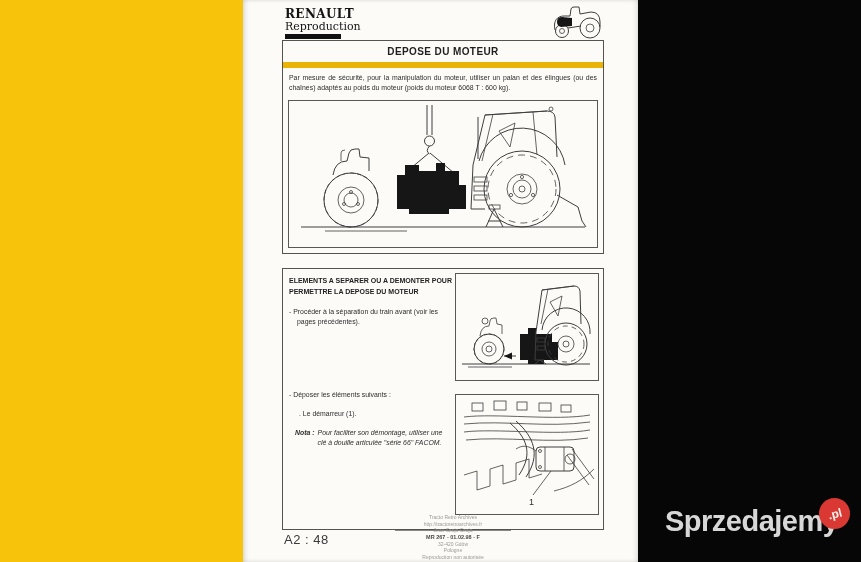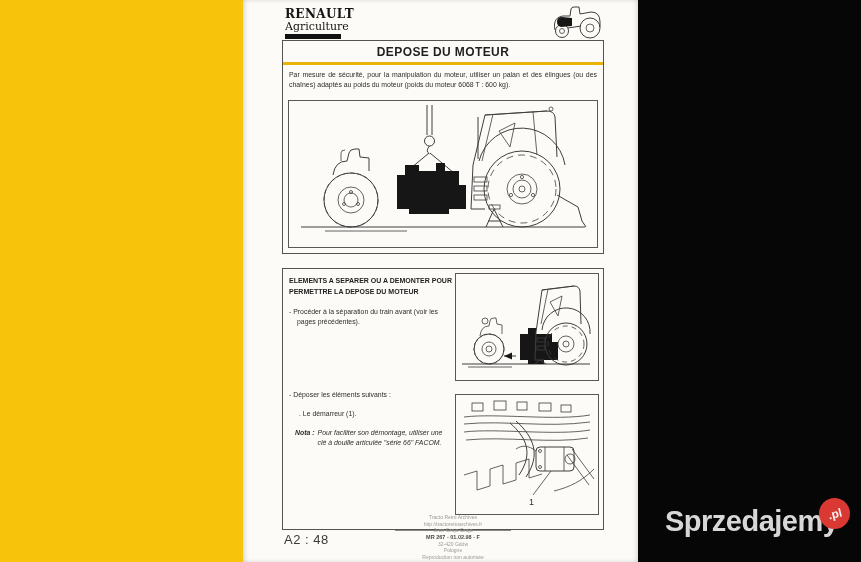--- a/index.html
+++ b/index.html
@@ -14,22 +14,22 @@
     box-shadow:inset 3px 0 6px -3px rgba(0,0,0,.25), inset -3px 0 6px -3px rgba(0,0,0,.2);}
   
   .brand{position:absolute;left:42px;top:8px;color:#141414;line-height:1;}
   .brand .b1{font-family:"DejaVu Serif","Liberation Serif",serif;font-weight:bold;font-size:12px;letter-spacing:.4px;}
   .brand .b2{font-family:"DejaVu Serif","Liberation Serif",serif;font-size:11px;margin-top:1px;}
   .brand .bar{width:56px;height:5px;background:#111;margin-top:2px;}
   .tractor-ico{position:absolute;left:308px;top:3px;width:54px;height:38px;}
   
   .docbox{position:absolute;border:1px solid #55534f;background:#fcfbf7;}
   .box1{left:39px;top:40px;width:320px;height:212px;}
-  .box1 .hdr{height:21px;border-bottom:3px solid #eab308;display:flex;align-items:center;justify-content:center;
-    font-weight:bold;font-size:12px;letter-spacing:.4px;color:#1f1f1f;}
+  .box1 .hdr{height:21px;border-bottom:6px solid #eab308;display:flex;align-items:center;justify-content:center;
+    font-weight:bold;font-size:10px;letter-spacing:.4px;color:#1f1f1f;}
   .box1 .intro{padding:5px 6px 0 6px;font-size:6.9px;line-height:1.42;color:#2c2c2c;text-align:justify;}
   .figbox{position:absolute;border:1px solid #5a5854;background:#fcfbf7;}
   .fig1{left:5px;top:59px;width:308px;height:146px;}
   .box2{left:39px;top:268px;width:320px;height:260px;}
   .fig2{left:172px;top:4px;width:142px;height:106px;}
   .fig3{left:172px;top:125px;width:142px;height:119px;}
   .sec-heading{position:absolute;left:6px;top:7px;width:164px;font-weight:bold;font-size:7px;line-height:1.5;color:#222;}
   .sec-bullet{position:absolute;left:6px;top:38px;width:160px;font-size:6.9px;line-height:1.45;color:#2c2c2c;
     padding-left:8px;text-indent:-8px;}
   .b-depose{position:absolute;left:6px;top:122px;width:162px;font-size:6.9px;color:#2c2c2c;}
@@ -61,21 +61,21 @@
 
 <div class="stage">
 
   <div class="band-yellow"></div>
   <div class="band-black"></div>
 
   <div class="scan-page">
 
     <div class="brand">
       <div class="b1">RENAULT</div>
-      <div class="b2">Agriculture</div>
+      <div class="b2">Reproduction</div>
       <div class="bar"></div>
     </div>
 
     <div class="tractor-ico">
       <svg width="54" height="38" viewBox="0 0 54 38">
         <circle class="ln" cx="39" cy="25" r="10"></circle>
         <circle class="lnt" cx="39" cy="25" r="4"></circle>
         <circle class="ln" cx="11" cy="28" r="6.5"></circle>
         <circle class="lnt" cx="11" cy="28" r="2.5"></circle>
         <path class="ln" d="M4 27 C2 18 6 13 13 13 L19 13 L20 6 Q20.5 4 23 4 L28 4 L29 11 L40 9 Q49 9 49 19 L49 24"></path>

